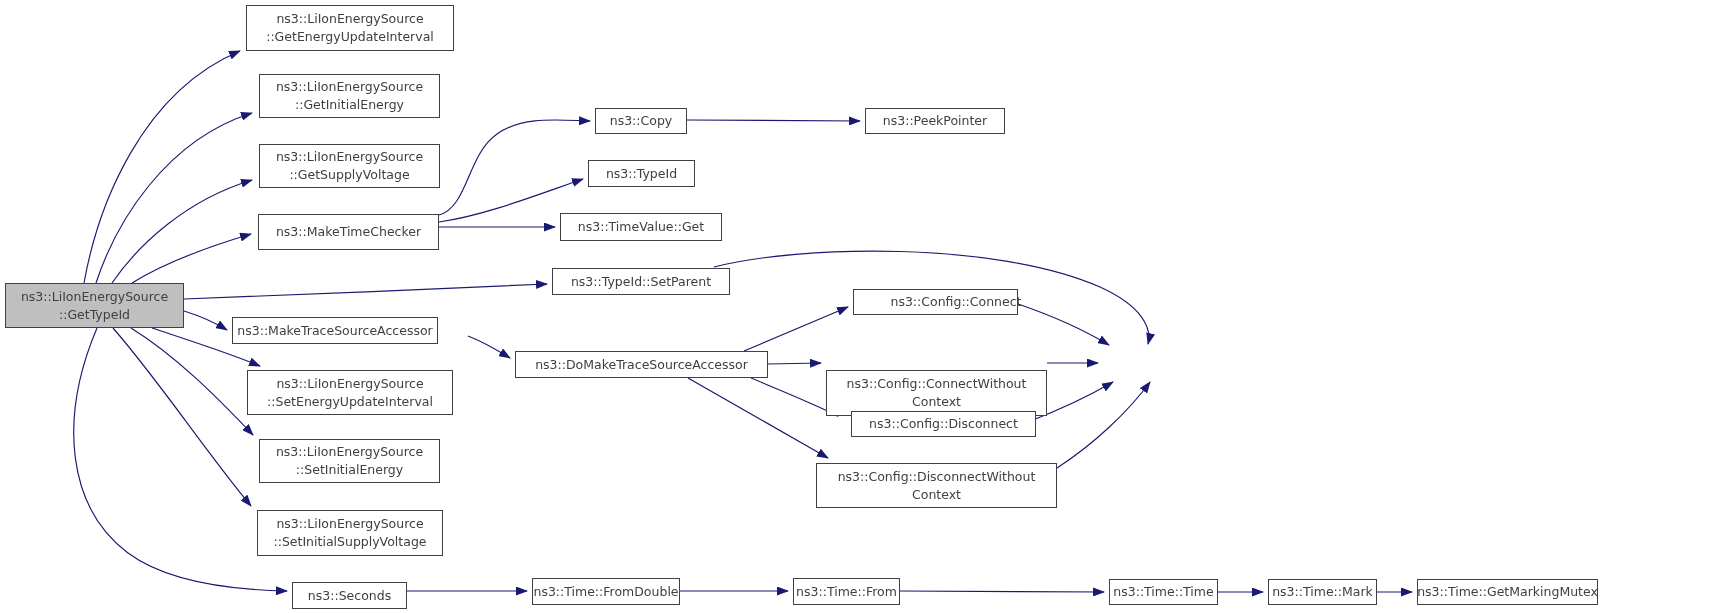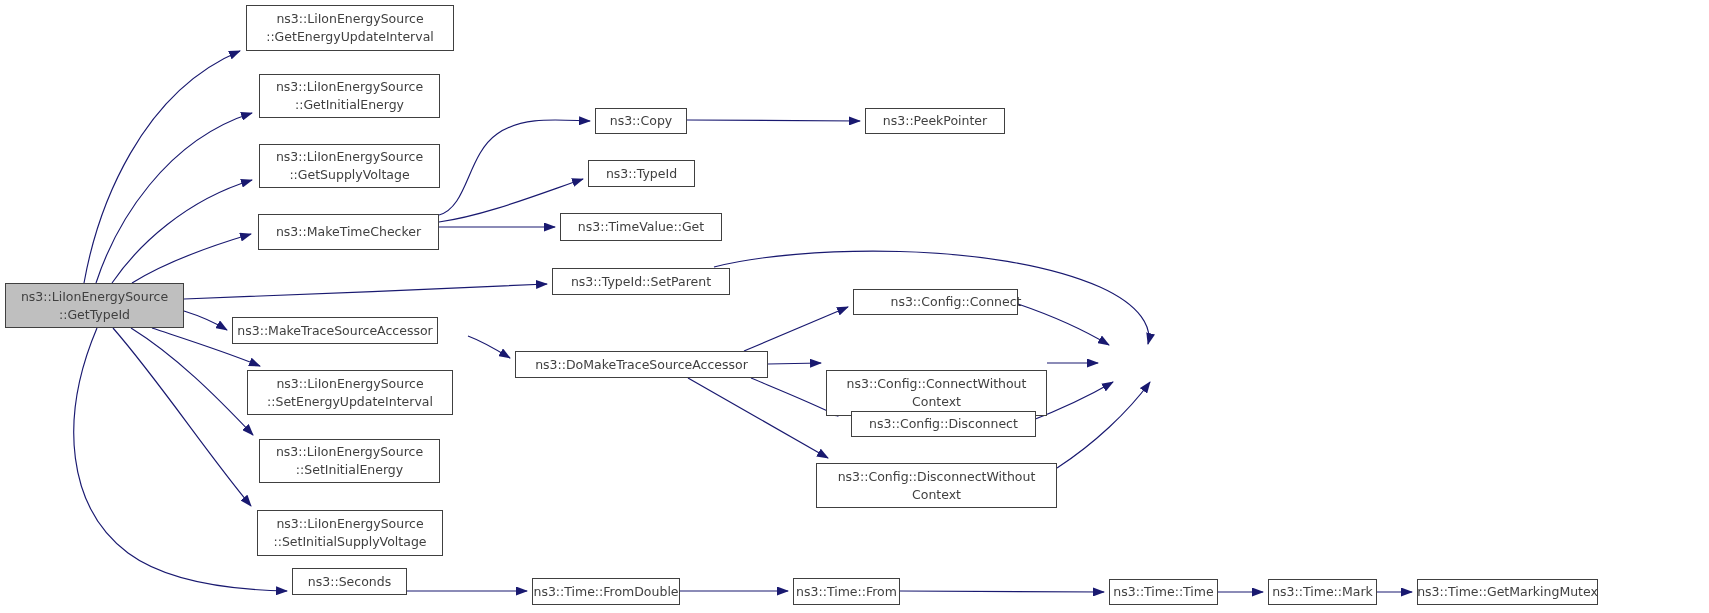--- a/index.html
+++ b/index.html
@@ -140,21 +140,21 @@
   <div class="node" style="left:259px;top:439px;width:181px;height:44px;">
     <span>ns3::LiIonEnergySource</span>
     <span>::SetInitialEnergy</span>
   </div>
 
   <div class="node" style="left:257px;top:510px;width:186px;height:46px;">
     <span>ns3::LiIonEnergySource</span>
     <span>::SetInitialSupplyVoltage</span>
   </div>
 
-  <div class="node" style="left:292px;top:568px;width:115px;height:27px;">
+  <div class="node" style="left:292px;top:582px;width:115px;height:27px;">
     <span>ns3::Seconds</span>
   </div>
 
   <div class="node" style="left:532px;top:578px;width:148px;height:27px;">
     <span>ns3::Time::FromDouble</span>
   </div>
 
   <div class="node" style="left:793px;top:578px;width:107px;height:27px;">
     <span>ns3::Time::From</span>
   </div>

